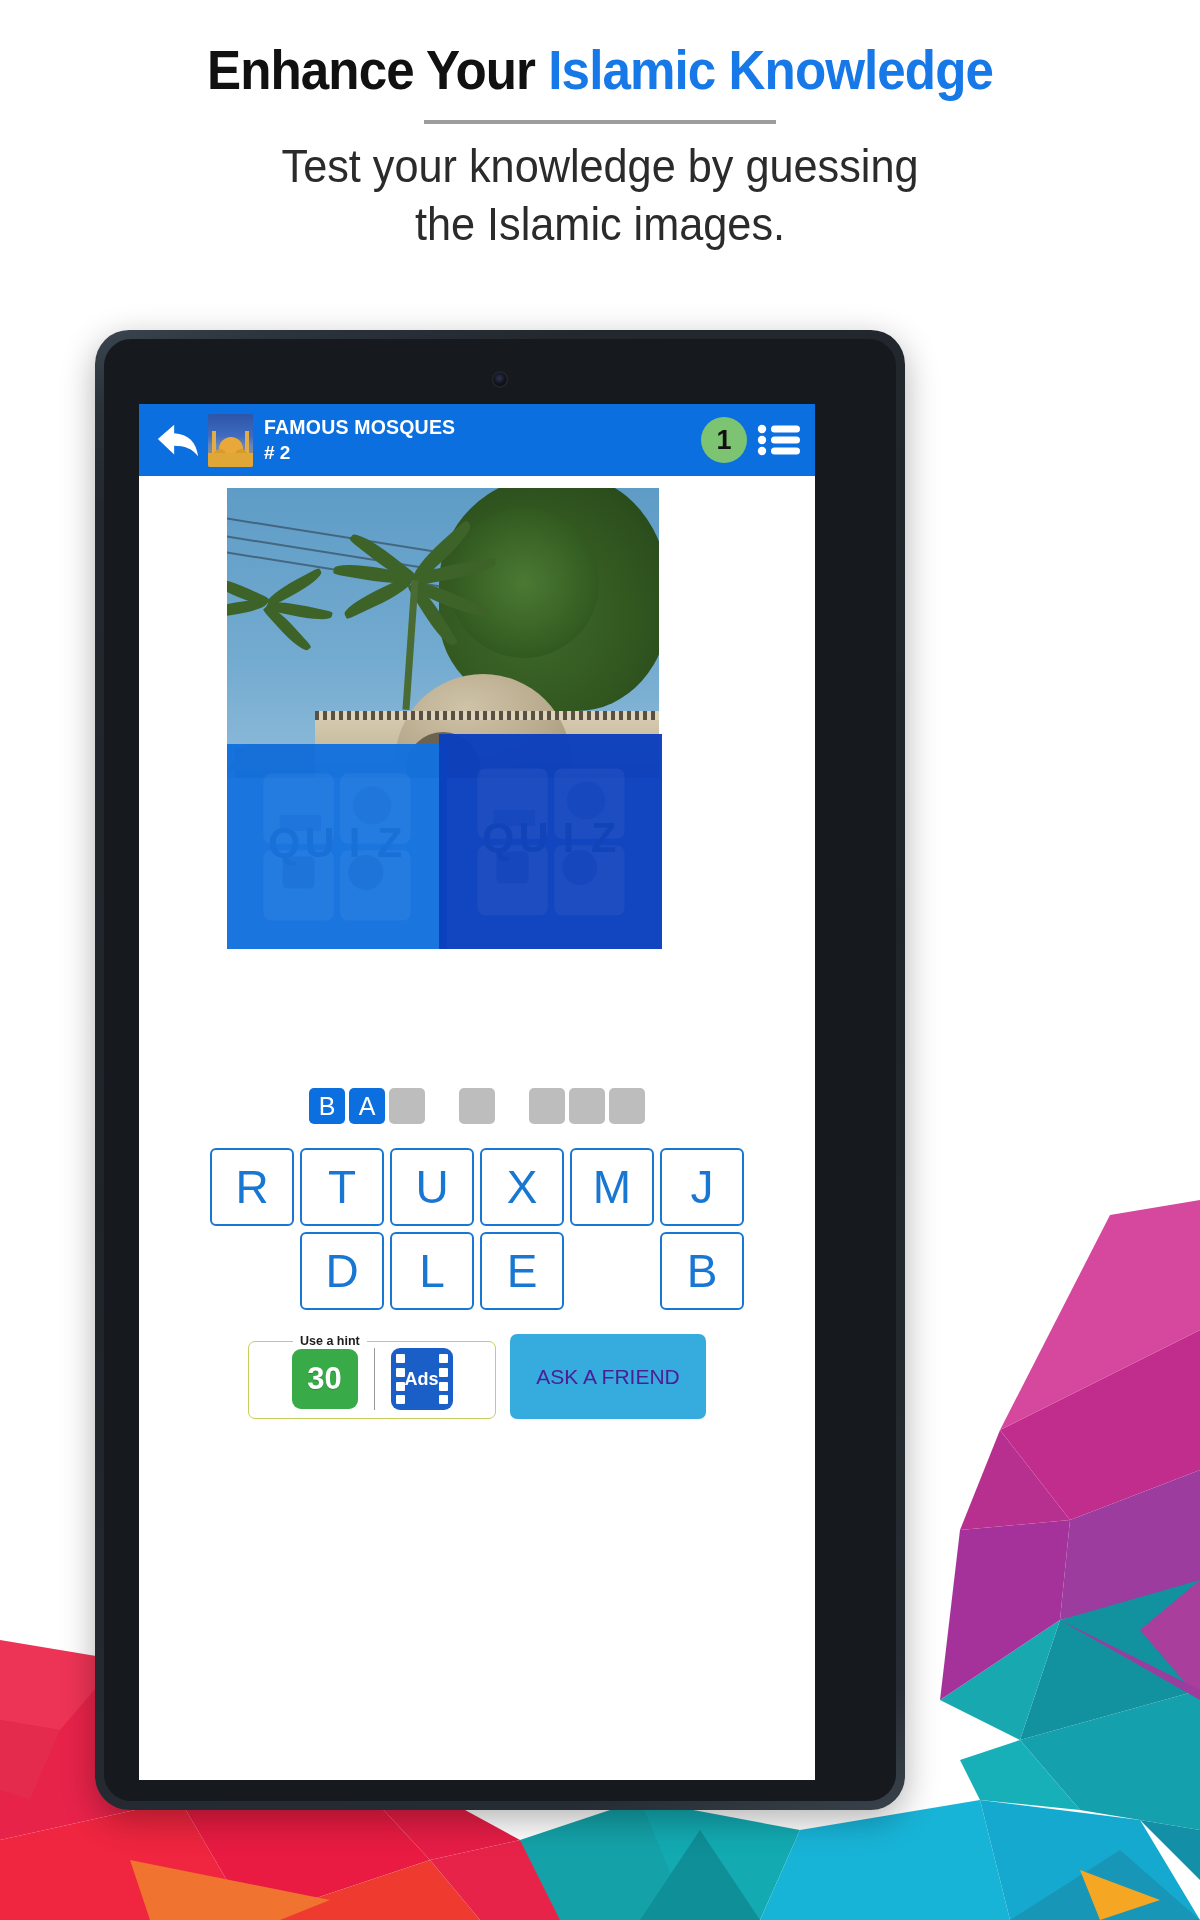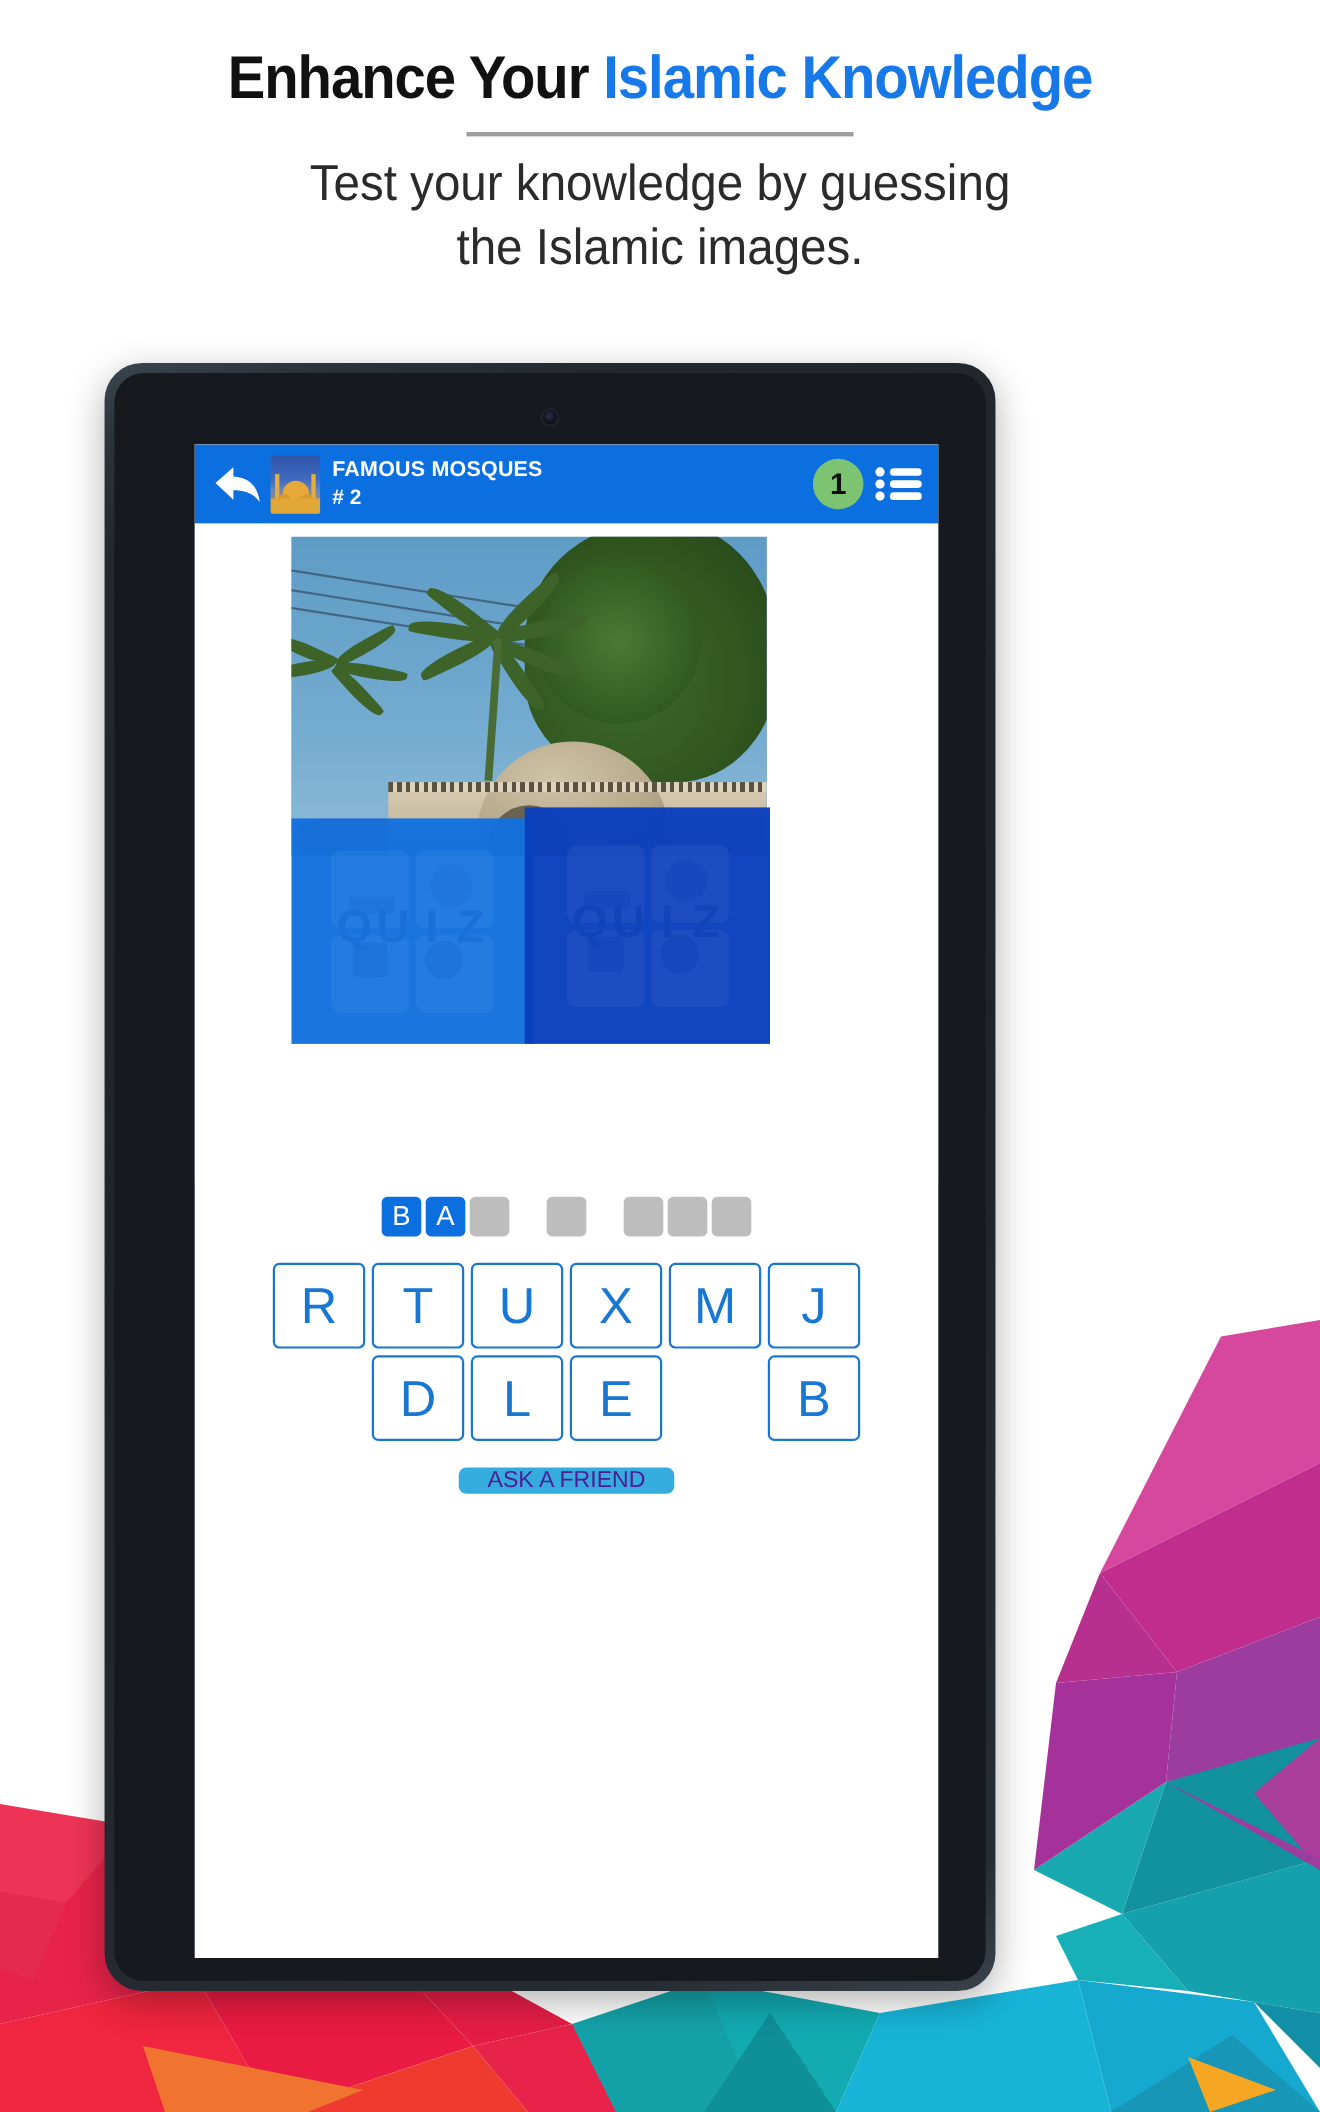--- a/index.html
+++ b/index.html
@@ -44,21 +44,21 @@
     border-radius:27px;background:#16191d;
   }
   .camera{
     position:absolute;left:50%;top:43px;transform:translate(-50%,0);
     width:13px;height:13px;border-radius:50%;
     background:radial-gradient(circle at 45% 40%,#2a3355 0%,#11131a 55%,#0a0b0f 100%);
     box-shadow:0 0 0 2px #20242a;
   }
   .screen{
     position:absolute;left:44px;top:74px;width:676px;height:1376px;
-    background:#ffffff;overflow:hidden;margin-left:38px;
+    background:#ffffff;overflow:hidden;
   }
 
   
   .app-bar{
     height:72px;background:#0C6FE0;display:flex;align-items:center;padding:0 14px 0 16px;
     box-sizing:border-box;position:relative;
   }
   .back-arrow{width:46px;height:44px;flex:0 0 auto;cursor:pointer;}
   .cat-thumb{
     width:45px;height:53px;flex:0 0 auto;margin-left:7px;border-radius:2px;overflow:hidden;
@@ -371,17 +371,33 @@
           <div class="key empty"></div>
           <div class="key">D</div>
           <div class="key">L</div>
           <div class="key">E</div>
           <div class="key empty"></div>
           <div class="key">B</div>
         </div>
     </div>
 
     <div class="bottom">
+      <fieldset class="hint-fs">
+        <legend class="hint-legend">Use a hint</legend>
+        <div class="coin">30</div>
+        <div class="hint-div"></div>
+        <div class="ads">
+          <span class="perf" style="left:5px;top:6px;"></span>
+          <span class="perf" style="left:5px;top:20px;"></span>
+          <span class="perf" style="left:5px;top:34px;"></span>
+          <span class="perf" style="left:5px;top:47px;"></span>
+          <span class="perf" style="right:5px;top:6px;"></span>
+          <span class="perf" style="right:5px;top:20px;"></span>
+          <span class="perf" style="right:5px;top:34px;"></span>
+          <span class="perf" style="right:5px;top:47px;"></span>
+          <span class="ads-label">Ads</span>
+        </div>
+      </fieldset>
       <div class="ask">ASK A FRIEND</div>
     </div>
 
   </div>
 </div>
 
 </body></html>

